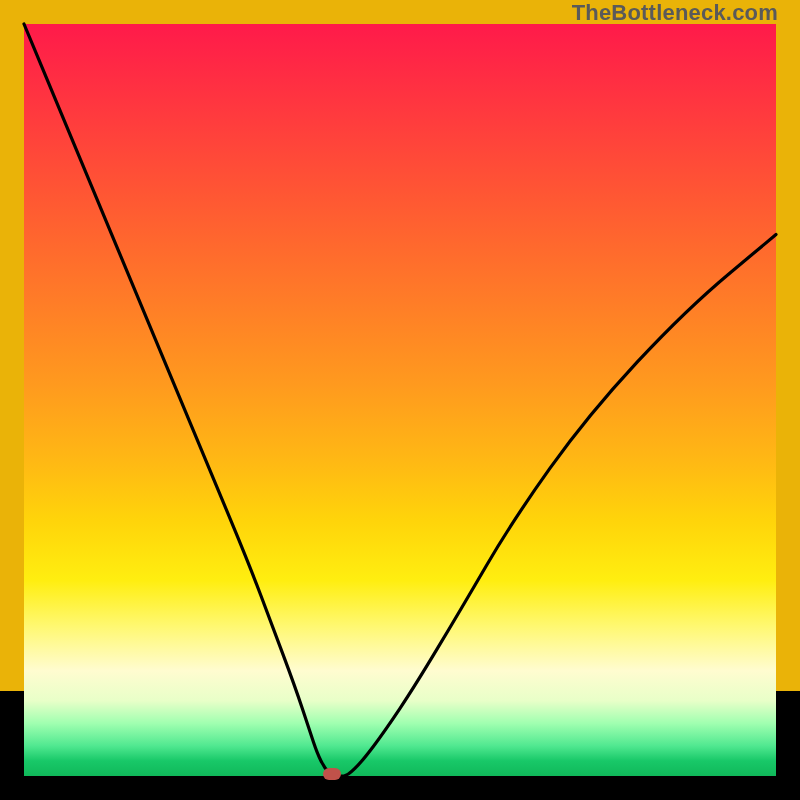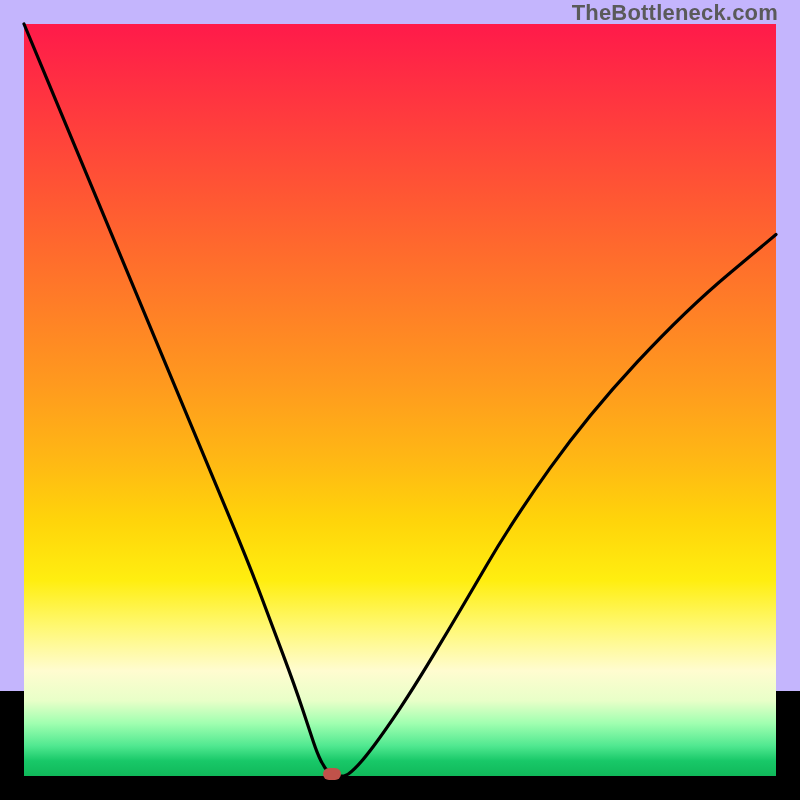--- a/index.html
+++ b/index.html
@@ -7,21 +7,21 @@
     padding: 0;
     width: 800px;
     height: 800px;
     background: #000;
     overflow: hidden;
   }
   .frame {
     position: absolute;
     left: 0; top: 0;
     width: 800px; height: 691px;
-    background: #c4b5fd;
+    background: #eab308;
   }
   .plot {
     position: absolute;
     left: 24px;
     top: 24px;
     width: 752px;
     height: 752px;
     
     background: linear-gradient(
       to bottom,

